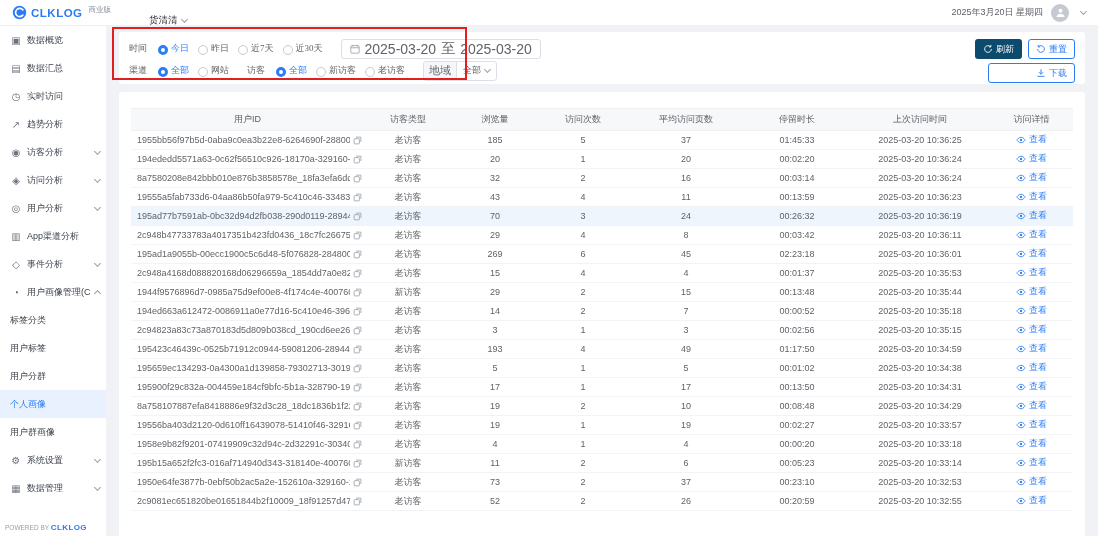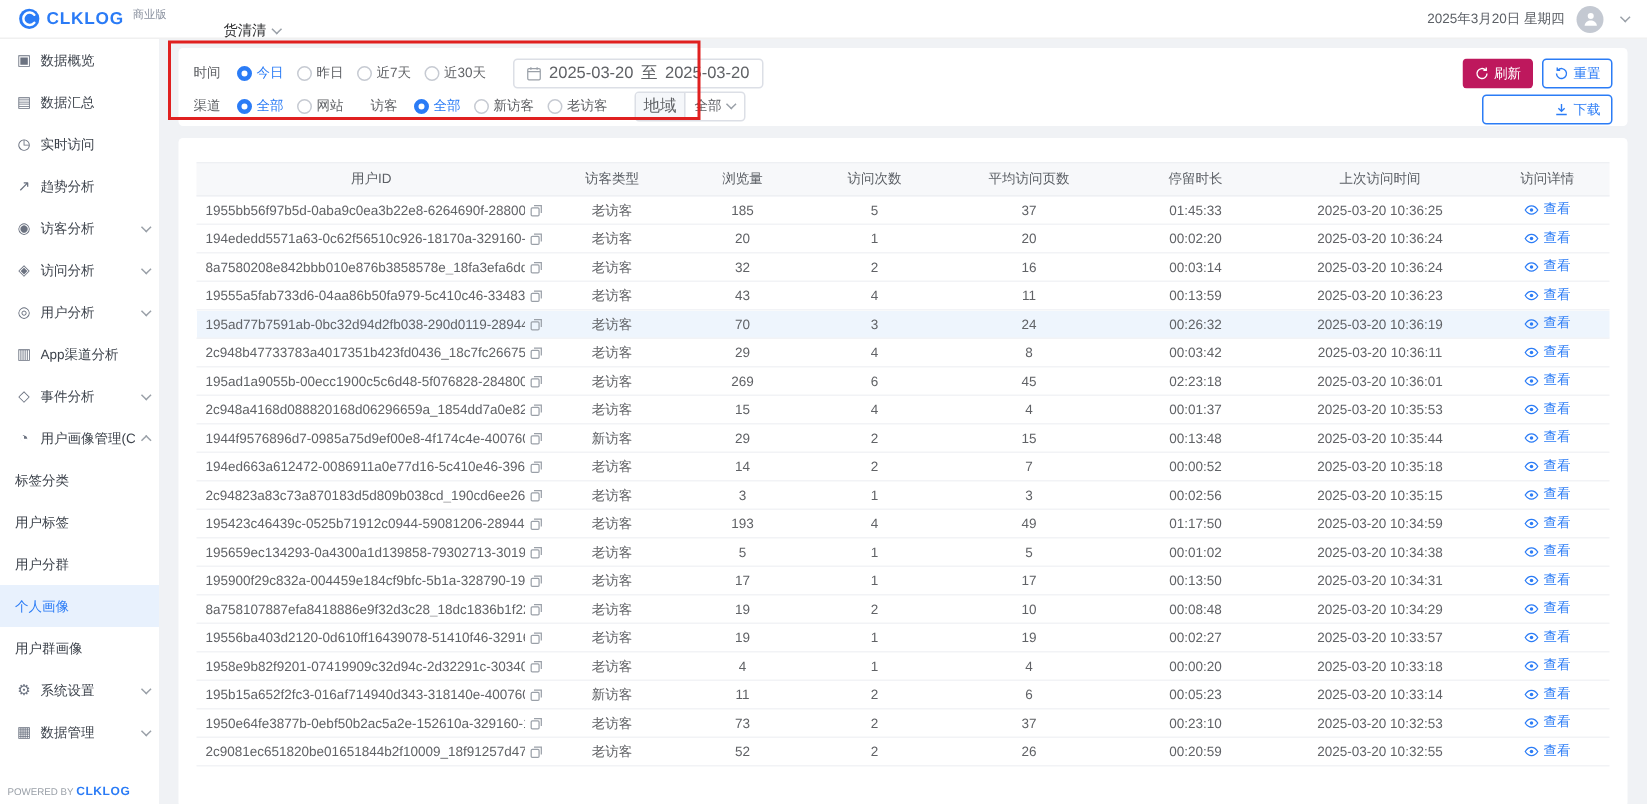--- a/index.html
+++ b/index.html
@@ -34,32 +34,32 @@
   .powered { position:absolute; bottom:4px; left:5px; font-size:6.5px; color:#9aa0a8; white-space:nowrap; }
   .powered .pb-logo { color:#2a7bf6; font-weight:bold; font-size:8px; letter-spacing:.4px; }
   
   .main { position:absolute; left:106px; top:26px; right:0; bottom:0; background:#f0f2f5; padding:6px 13px; overflow:hidden; }
   
   .filter-card { background:#fff; border-radius:3px; height:52px; position:relative; padding:7px 10px; }
   .filter-row { display:flex; align-items:center; height:19px; }
   .filter-row + .filter-row { margin-top:3px; }
   .fgroup { display:flex; align-items:center; gap:9px; margin-right:18px; }
   .flabel { font-size:9px; color:#606266; margin-right:2px; }
-  .radio { display:inline-flex; align-items:center; gap:3px; cursor:pointer; }
+  .radio { display:inline-flex; align-items:flex-end; gap:3px; cursor:pointer;font-family:Liberation Serif, serif; }
   .rd { width:10px; height:10px; border-radius:50%; border:1px solid #c6cad2; background:#fff; flex-shrink:0; }
   .rd.checked { border:3px solid #2b7cf6; }
   .rl { font-size:9px; color:#606266; }
   .rl.sel { color:#2b7cf6; }
-  .date-range { display:flex; align-items:center; gap:5px; border:1px solid #dcdfe6; border-radius:3px; height:20px; padding:0 8px; font-size:11px; color:#606266; cursor:pointer; }
+  .date-range { display:flex; align-items:center; gap:5px; border:1px solid #dcdfe6; border-radius:3px; height:20px; padding:0 8px; font-size:14px; color:#606266; cursor:pointer; }
   .region { display:flex; align-items:stretch; border:1px solid #dcdfe6; border-radius:3px; overflow:hidden; height:20px; cursor:pointer; }
   .region-label { background:#f5f7fa; padding:0 5px; border-right:1px solid #dcdfe6; font-size:11px; color:#606266; display:flex; align-items:center; }
   .region-val { padding:0 6px; font-size:9px; color:#606266; display:flex; align-items:center; }
   .filter-actions { position:absolute; top:7px; right:10px; display:flex; gap:6px; }
   .btn { height:20px; display:inline-flex; align-items:center; gap:3px; font-size:9px; padding:0 7px; border-radius:3px; border:1px solid transparent; cursor:pointer; font-family:inherit; }
-  .btn.primary { background:#be185d; color:#fff; }
+  .btn.primary { background:#0c4a6e; color:#fff; }
   .btn.outline { border-color:#2b7cf6; color:#2b7cf6; background:#fff; }
   .btn.dl { position:absolute; right:10px; top:31px;padding-left:47px; }
   
   .table-card { background:#fff; border-radius:3px; margin-top:8px; padding:9px 12px 0; height:446px; overflow:hidden; }
   .card-head { display:flex; justify-content:space-between; align-items:center; height:24px; }
   .panel-title { font-size:10.5px; color:#1f2329; font-weight:bold; margin:0; }
   .search { position:relative; width:152px; }
   .search input { width:100%; height:20px; border:1px solid #dcdfe6; border-radius:3px; font-size:9px; padding:0 20px 0 7px; color:#606266; outline:none; font-family:inherit; }
   .search input::placeholder { color:#b8bcc4; }
   .search .search-ic { position:absolute; right:6px; top:5px; color:#b0b4bc; }

